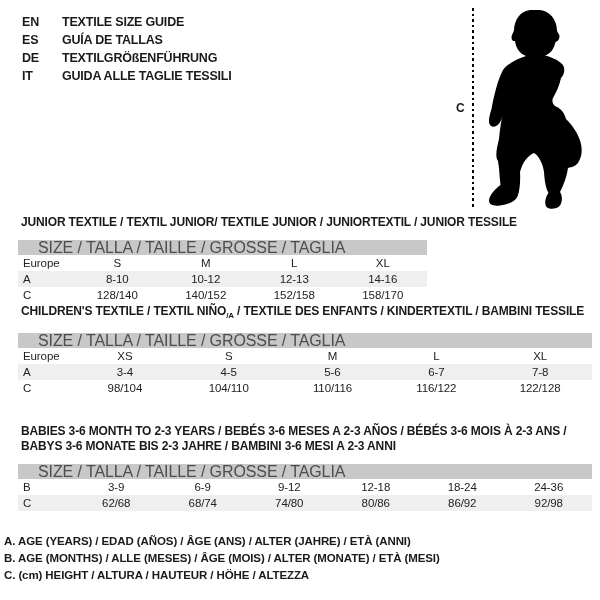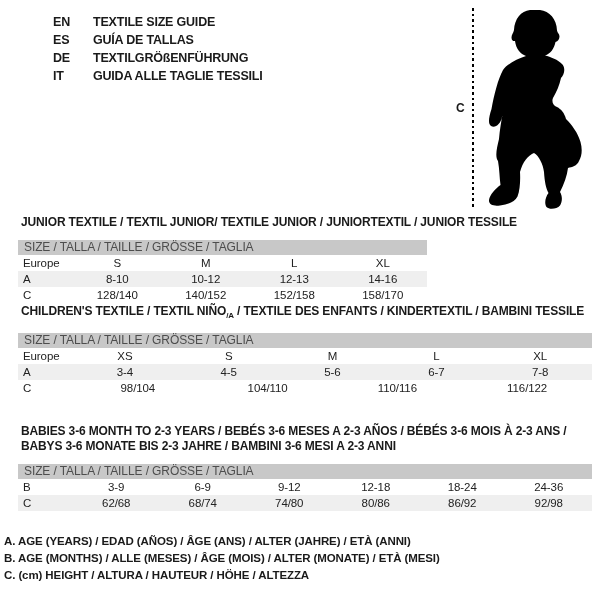--- a/index.html
+++ b/index.html
@@ -8,41 +8,41 @@
     position:relative;
     background:#ffffff;
     font-family:"Liberation Sans", sans-serif;
     color:#1a1a1a;
     overflow:hidden;
   }
 
   
   .langs { position:absolute; left:22px; top:13px; }
   .lang-row { display:flex; line-height:18px; font-size:12.5px; font-weight:bold; letter-spacing:-0.2px; }
-  .lang-code { width:40px;margin-left:31px; }
+  .lang-code { width:40px; }
 
   
   .baby-svg { position:absolute; left:488px; top:6px; width:104px; height:206px; }
   .measure-line {
     position:absolute; left:472px; top:8px; width:2.4px; height:202px;
     background:repeating-linear-gradient(to bottom, #000 0 2.6px, transparent 2.6px 5.6px);
   }
   .measure-label { position:absolute; left:456px; top:101px; font-size:12px; font-weight:bold; }
 
   
   .tbl { position:absolute; left:18px; }
   #table-0 { top:215px; width:409px; }
   #table-1 { top:304px; width:574px; }
   #table-2 { top:424px; width:574px; }
   .table-title { margin-bottom:10px; padding-left:3px; }
   .ttl-line { font-size:12px; font-weight:bold; line-height:15px; letter-spacing:-0.15px; white-space:nowrap; }
   .ttl-line .sub { font-size:8px; vertical-align:sub; }
   .size-bar {
     height:15px; line-height:15px; background:#c8c8c8; color:#4d4d4d;
-    font-size:12px; padding-left:6px; letter-spacing:-0.1px; white-space:nowrap; overflow:hidden;
+    font-size:16px; padding-left:20px; letter-spacing:-0.1px; white-space:nowrap; overflow:hidden;
   }
   .trow { display:flex; height:16px; line-height:16px; font-size:11.5px; color:#222222; letter-spacing:-0.1px; }
   .trow.shaded { background:#efefef; }
   .tlabel { width:55px; padding-left:5px; flex:none; }
   .tcell { flex:1 1 0; text-align:center; }
 
   
   .footnotes { position:absolute; left:4px; top:533px; }
   .footnote { font-size:11.5px; font-weight:bold; line-height:17px; letter-spacing:-0.1px; white-space:nowrap; }
 </style>
@@ -166,20 +166,21 @@
         <span class="tcell">5-6</span>
         <span class="tcell">6-7</span>
         <span class="tcell">7-8</span>
       </div>
       <div class="trow">
         <span class="tlabel">C</span>
         <span class="tcell">98/104</span>
         <span class="tcell">104/110</span>
         <span class="tcell">110/116</span>
         <span class="tcell">116/122</span>
+        <span class="tcell">122/128</span>
       </div>
     </div>
 </div>
 
 <div class="tbl" id="table-2">
   <div class="table-title">
       <div class="ttl-line"><span>BABIES 3-6 MONTH TO 2-3 YEARS / BEBÉS 3-6 MESES A 2-3 AÑOS / BÉBÉS 3-6 MOIS À 2-3 ANS /</span></div>
       <div class="ttl-line"><span>BABYS 3-6 MONATE BIS 2-3 JAHRE / BAMBINI 3-6 MESI A 2-3 ANNI</span></div>
     </div>
   <div class="size-bar">

